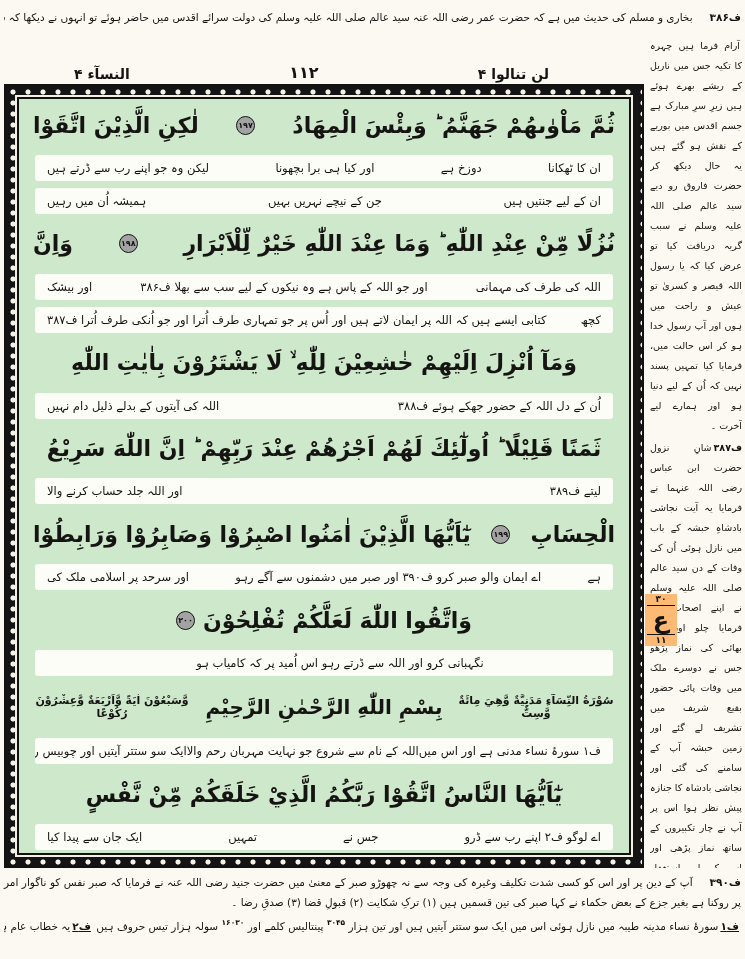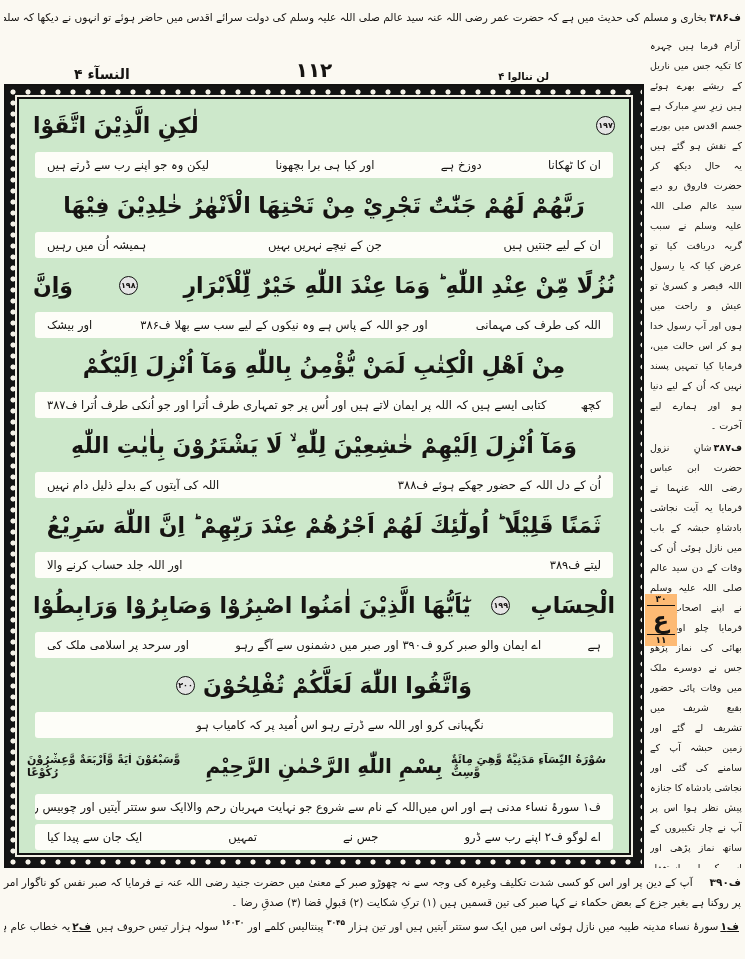--- a/index.html
+++ b/index.html
@@ -9,31 +9,31 @@
     font-family:"DejaVu Sans", sans-serif;
   }
   .page{position:absolute;inset:0;}
 
   
   .top-note{
     position:absolute;top:10px;right:4px;left:4px;
     direction:rtl;text-align:right;white-space:nowrap;overflow:hidden;
     font-size:10.5px;line-height:15px;
   }
-  .top-note b{margin-left:3px;}
+  .top-note b{margin-left:17px;}
 
   
   .header-row{
     position:absolute;top:54px;left:4px;width:640px;height:28px;
     display:flex;align-items:flex-end;justify-content:space-between;
     direction:rtl;padding:0 95px 0 70px;box-sizing:border-box;
     font-weight:bold;
   }
-  .hdr-juz{font-size:10px;}
-  .hdr-page{font-size:20px;letter-spacing:1px;}
+  .hdr-juz{font-size:14px;}
+  .hdr-page{font-size:16px;letter-spacing:1px;}
   .hdr-surah{font-size:14px;}
 
   
   .quran-box{
     position:absolute;left:4px;top:84px;width:640px;height:784px;
     box-sizing:border-box;border:2px solid #121212;background:#141414;
     background-image:radial-gradient(circle at 7px 6px,#f5f2e8 2.1px,rgba(0,0,0,0) 3px);
     background-size:15px 11px;padding:11px;
   }
   .box-inner{
@@ -46,35 +46,35 @@
   .row{flex:0 0 auto;direction:rtl;}
   .arabic{
     height:46px;display:flex;align-items:center;justify-content:space-between;
     padding:0 12px;font-weight:bold;font-size:22px;white-space:nowrap;
   }
   .arabic.centered{justify-content:center;gap:8px;}
   .arabic .vt{overflow:visible;}
   .aya{
     display:inline-flex;align-items:center;justify-content:center;
     width:17px;height:17px;border:1.5px solid #121212;border-radius:50%;
-    background:#e5e5e5;font-size:8px;font-weight:bold;flex:0 0 auto;
+    background:#a3a3a3;font-size:8px;font-weight:bold;flex:0 0 auto;
   }
   .urdu{
     height:26px;margin:0 14px;background:#fdfdf8;border-radius:3px;
     display:flex;align-items:center;justify-content:space-between;
     padding:0 12px;font-size:11.5px;white-space:nowrap;overflow:hidden;
   }
   .urdu.single{justify-content:center;padding-left:44px;}
   .surah{
     height:48px;display:flex;align-items:center;justify-content:space-between;
     padding:0 6px;gap:4px;
   }
   .sh-side{
     font-size:11px;font-weight:bold;line-height:13px;max-width:170px;
-    text-align:left;overflow:hidden;
+    text-align:center;overflow:hidden;
   }
   .sh-center{font-size:20px;font-weight:bold;white-space:nowrap;}
 
   
   .margin-col{
     position:absolute;top:36px;left:650px;width:92px;height:832px;
     overflow:hidden;direction:rtl;text-align:justify;
     font-size:9.5px;line-height:20px;
   }
   .margin-col p{margin:0 0 2px 0;}
@@ -117,53 +117,48 @@
   <div class="header-row">
     <span class="hdr-juz">لن تنالوا ۴</span>
     <span class="hdr-page">۱۱۲</span>
     <span class="hdr-surah">النسآء ۴</span>
   </div>
 
   <div class="quran-box">
     <div class="box-inner">
 
       <div class="row arabic">
+        <span class="vt">ثُمَّ مَاْوٰىهُمْ جَهَنَّمُ ؕ وَبِئْسَ الْمِهَادُ</span>
         <span class="aya">۱۹۷</span>
         <span class="vt">لٰكِنِ الَّذِيْنَ اتَّقَوْا</span>
       </div>
       <div class="row urdu">
         <span>ان کا ٹھکانا</span>
         <span>دوزخ ہے</span>
         <span>اور کیا ہی برا بچھونا</span>
         <span>لیکن وہ جو اپنے رب سے ڈرتے ہیں</span>
       </div>
 
-      <div class="row arabic">
-        <span class="vt" style="width:100%;text-align:center">رَبَّهُمْ لَهُمْ جَنّٰتٌ تَجْرِيْ مِنْ تَحْتِهَا الْاَنْهٰرُ خٰلِدِيْنَ فِيْهَا</span>
-      </div>
       <div class="row urdu">
         <span>ان کے لیے جنتیں ہیں</span>
         <span>جن کے نیچے نہریں بہیں</span>
         <span>ہمیشہ اُن میں رہیں</span>
       </div>
 
       <div class="row arabic">
         <span class="vt">نُزُلًا مِّنْ عِنْدِ اللّٰهِ ؕ وَمَا عِنْدَ اللّٰهِ خَيْرٌ لِّلْاَبْرَارِ</span>
         <span class="aya">۱۹۸</span>
         <span class="vt">وَاِنَّ</span>
       </div>
       <div class="row urdu">
         <span>اللہ کی طرف کی مہمانی</span>
         <span>اور جو اللہ کے پاس ہے وہ نیکوں کے لیے سب سے بھلا ف۳۸۶</span>
         <span>اور بیشک</span>
       </div>
 
-      <div class="row arabic">
-        <span class="vt" style="width:100%;text-align:center">مِنْ اَهْلِ الْكِتٰبِ لَمَنْ يُّؤْمِنُ بِاللّٰهِ وَمَآ اُنْزِلَ اِلَيْكُمْ</span>
-      </div>
       <div class="row urdu">
         <span>کچھ</span>
         <span>کتابی ایسے ہیں کہ اللہ پر ایمان لاتے ہیں اور اُس پر جو تمہاری طرف اُترا اور جو اُنکی طرف اُترا ف۳۸۷</span>
       </div>
 
       <div class="row arabic">
         <span class="vt" style="width:100%;text-align:center">وَمَآ اُنْزِلَ اِلَيْهِمْ خٰشِعِيْنَ لِلّٰهِ ۙ لَا يَشْتَرُوْنَ بِاٰيٰتِ اللّٰهِ</span>
       </div>
       <div class="row urdu">
         <span>اُن کے دل اللہ کے حضور جھکے ہوئے ف۳۸۸</span>
@@ -201,20 +196,23 @@
         <span class="sh-side">سُوْرَةُ النِّسَآءِ مَدَنِيَّةٌ وَّهِيَ مِائَةٌ وَّسِتٌّ</span>
         <span class="sh-center">بِسْمِ اللّٰهِ الرَّحْمٰنِ الرَّحِيْمِ</span>
         <span class="sh-side">وَّسَبْعُوْنَ اٰيَةً وَّاَرْبَعَةٌ وَّعِشْرُوْنَ رُكُوْعًا</span>
       </div>
       <div class="row urdu">
         <span>ف۱ سورۂ نساء مدنی ہے اور اس میں</span>
         <span>اللہ کے نام سے شروع جو نہایت مہربان رحم والا</span>
         <span>ایک سو ستتر آیتیں اور چوبیس رکوع ہیں</span>
       </div>
 
+      <div class="row arabic">
+        <span class="vt" style="width:100%;text-align:center">يٰٓاَيُّهَا النَّاسُ اتَّقُوْا رَبَّكُمُ الَّذِيْ خَلَقَكُمْ مِّنْ نَّفْسٍ</span>
+      </div>
       <div class="row urdu">
         <span>اے لوگو ف۲ اپنے رب سے ڈرو</span>
         <span>جس نے</span>
         <span>تمہیں</span>
         <span>ایک جان سے پیدا کیا</span>
       </div>
 
     </div>
   </div>
 

